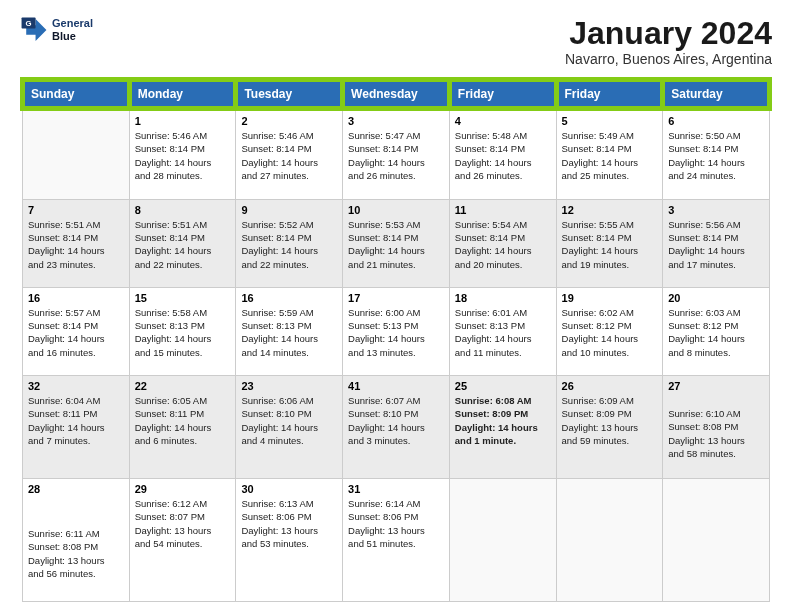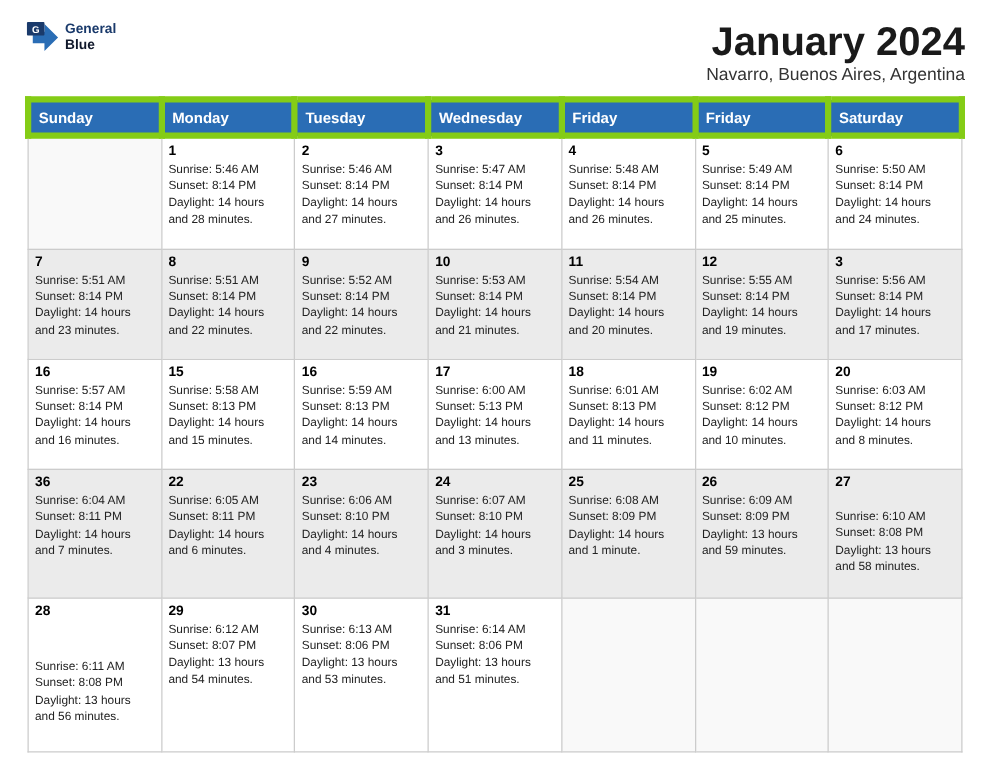--- a/index.html
+++ b/index.html
@@ -278,50 +278,50 @@
           <td>
             <span class="day-num">20</span>
             <div class="day-info" style="white-space: pre-line;">Sunrise: 6:03 AM
 Sunset: 8:12 PM
 Daylight: 14 hours
 and 8 minutes.</div>
           </td>
         </tr>
         <tr class="row-even">
           <td>
-            <span class="day-num">36</span>
+            <span class="day-num">32</span>
             <div class="day-info" style="white-space: pre-line;">Sunrise: 6:04 AM
 Sunset: 8:11 PM
 Daylight: 14 hours
 and 7 minutes.</div>
           </td>
           <td>
             <span class="day-num">22</span>
             <div class="day-info" style="white-space: pre-line;">Sunrise: 6:05 AM
 Sunset: 8:11 PM
 Daylight: 14 hours
 and 6 minutes.</div>
           </td>
           <td>
             <span class="day-num">23</span>
             <div class="day-info" style="white-space: pre-line;">Sunrise: 6:06 AM
 Sunset: 8:10 PM
 Daylight: 14 hours
 and 4 minutes.</div>
           </td>
           <td>
-            <span class="day-num">24</span>
+            <span class="day-num">41</span>
             <div class="day-info" style="white-space: pre-line;">Sunrise: 6:07 AM
 Sunset: 8:10 PM
 Daylight: 14 hours
 and 3 minutes.</div>
           </td>
           <td>
             <span class="day-num">25</span>
-            <div class="day-info" style="white-space: pre-line;">Sunrise: 6:08 AM
+            <div class="day-info" style="white-space: pre-line; font-weight: bold;">Sunrise: 6:08 AM
 Sunset: 8:09 PM
 Daylight: 14 hours
 and 1 minute.</div>
           </td>
           <td>
             <span class="day-num">26</span>
             <div class="day-info" style="white-space: pre-line;">Sunrise: 6:09 AM
 Sunset: 8:09 PM
 Daylight: 13 hours
 and 59 minutes.</div>

